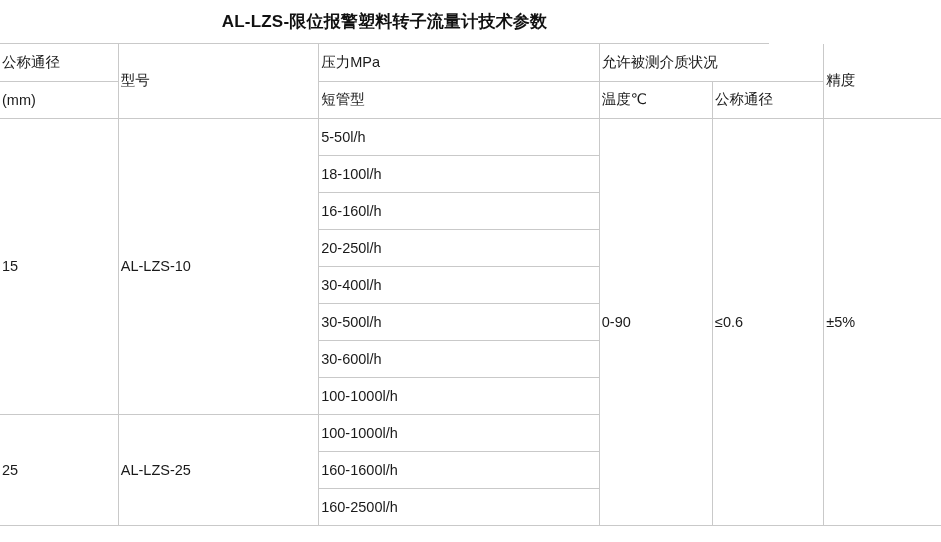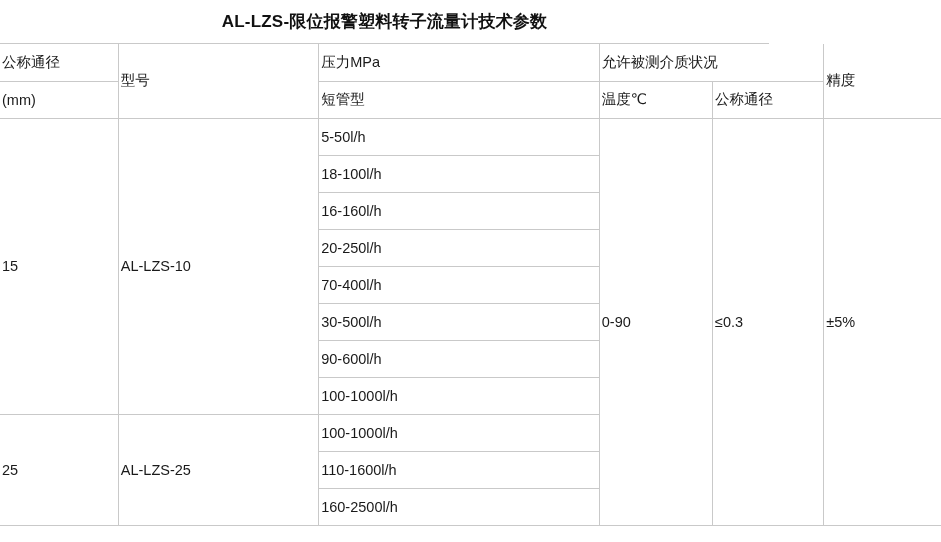--- a/index.html
+++ b/index.html
@@ -91,52 +91,52 @@
         <td class="hdr">短管型</td>
         <td class="hdr">温度℃</td>
         <td class="hdr">公称通径</td>
       </tr>
 
       <tr>
         <td class="noleft tall" rowspan="8">15</td>
         <td class="tall" rowspan="8">AL-LZS-10</td>
         <td class="tall">5-50l/h</td>
         <td class="tall" rowspan="11">0-90</td>
-        <td class="tall" rowspan="11">≤0.3</td>
+        <td class="tall" rowspan="11">≤0.6</td>
         <td class="noright tall" rowspan="11">±5%</td>
       </tr>
       <tr>
         <td>18-100l/h</td>
       </tr>
       <tr>
         <td>16-160l/h</td>
       </tr>
       <tr>
         <td>20-250l/h</td>
       </tr>
       <tr>
-        <td>70-400l/h</td>
+        <td>30-400l/h</td>
       </tr>
       <tr>
         <td>30-500l/h</td>
       </tr>
       <tr>
-        <td>90-600l/h</td>
+        <td>30-600l/h</td>
       </tr>
       <tr>
         <td>100-1000l/h</td>
       </tr>
 
       <tr>
         <td class="noleft" rowspan="3">25</td>
         <td rowspan="3">AL-LZS-25</td>
         <td>100-1000l/h</td>
       </tr>
       <tr>
-        <td>110-1600l/h</td>
+        <td>160-1600l/h</td>
       </tr>
       <tr>
         <td>160-2500l/h</td>
       </tr>
     </tbody>
   </table>
 
 </div>
 
 </body></html>

